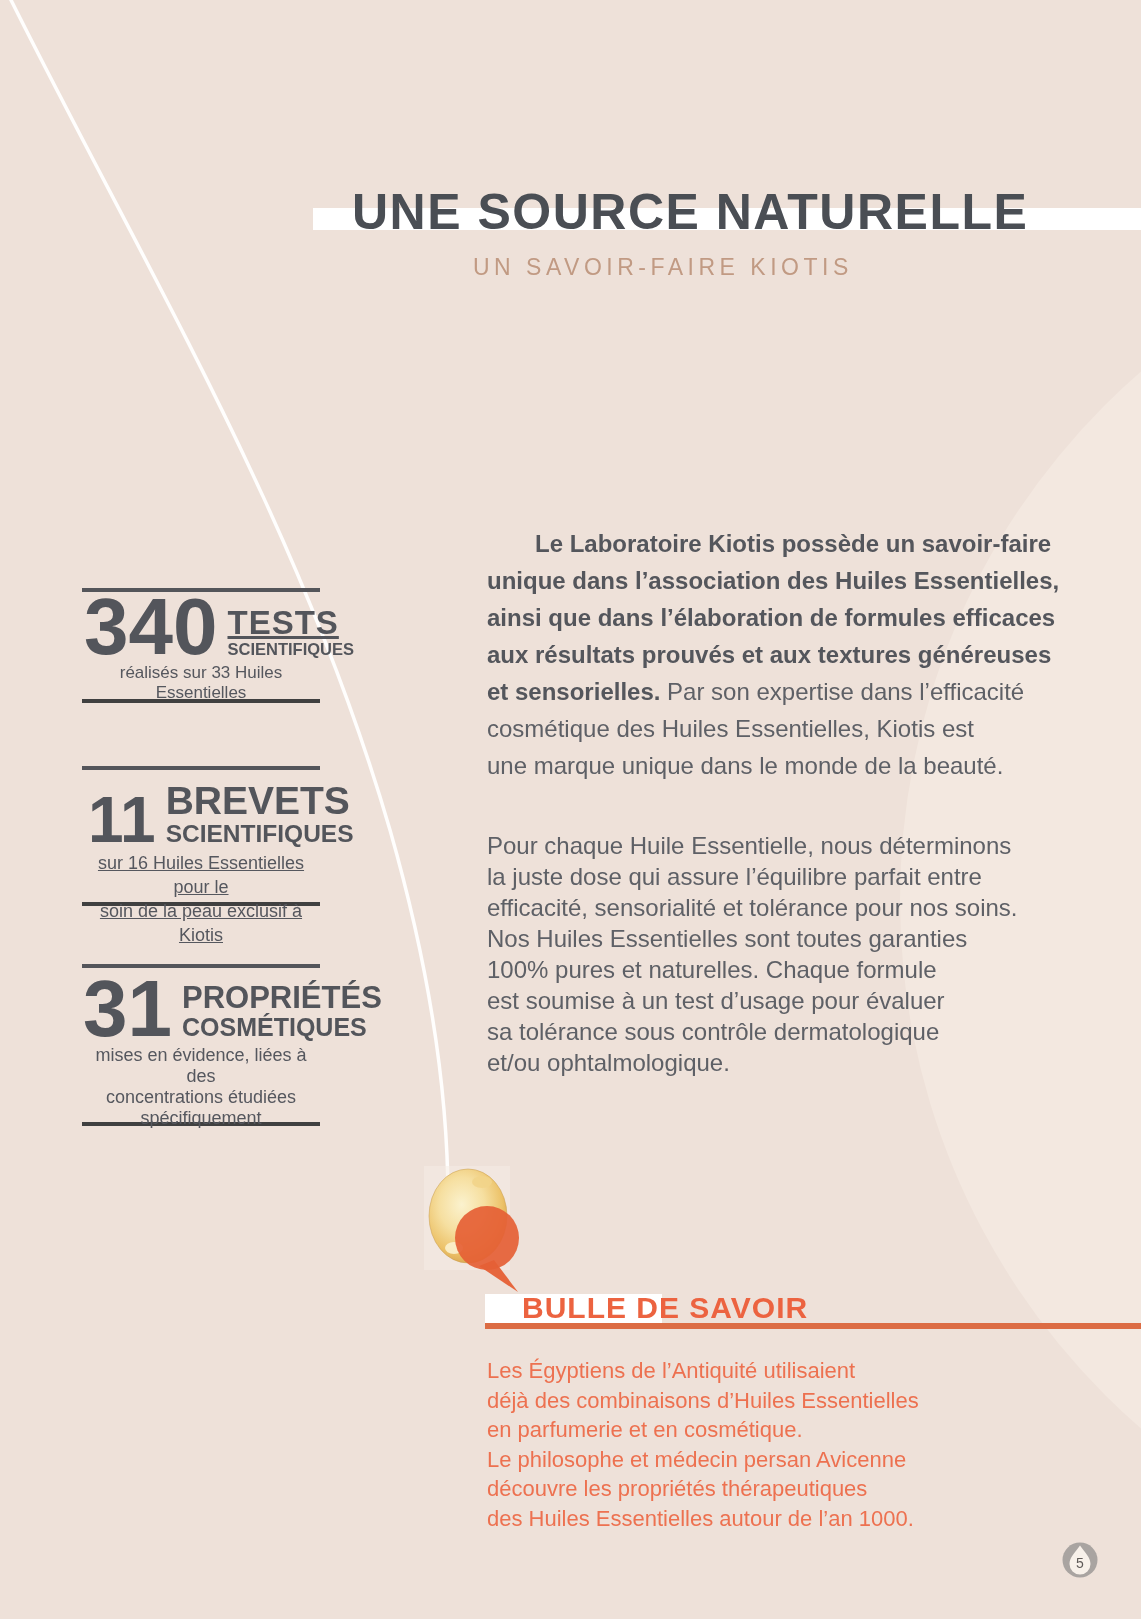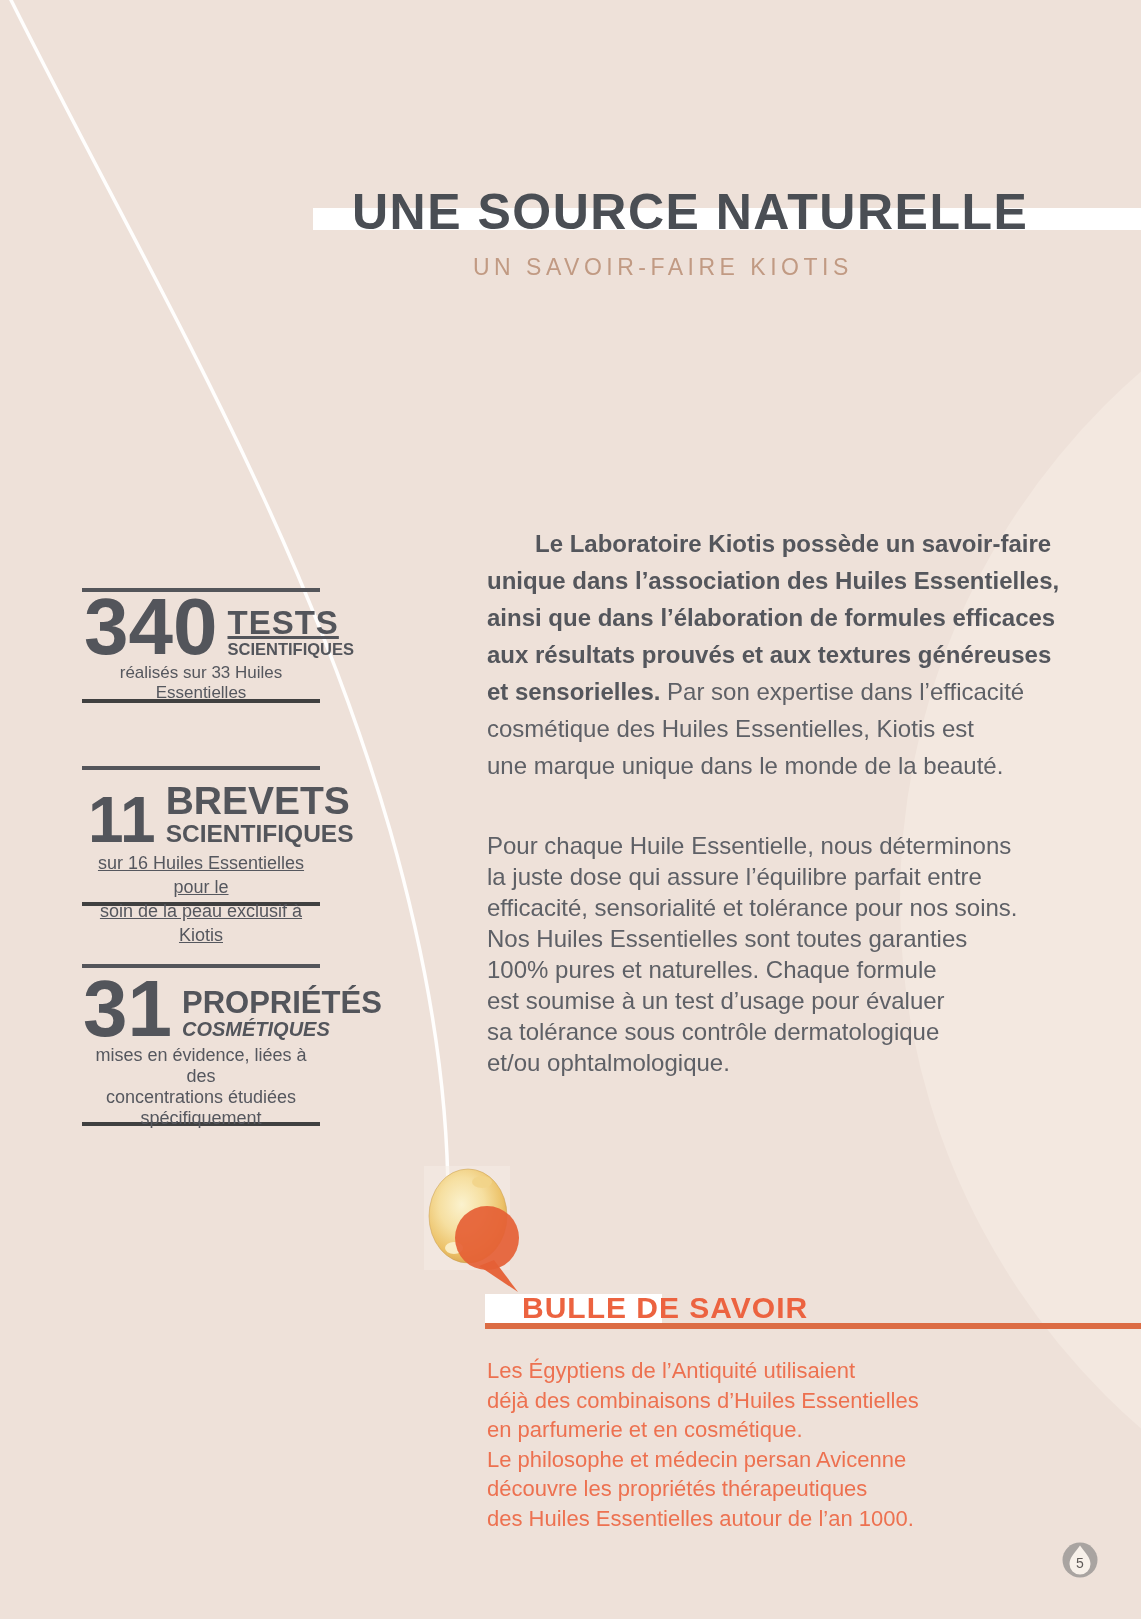--- a/index.html
+++ b/index.html
@@ -50,21 +50,21 @@
   #stat1 .stat-title1{font-size:33px;letter-spacing:1px;text-decoration:underline;}
   #stat1 .stat-title2{font-size:16.5px;margin-top:3px;}
   #stat2{top:766px;height:140px;padding-top:12px;}
   #stat2 .stat-number{font-size:64px;margin-left:6px;}
   #stat2 .stat-title1{font-size:39px;}
   #stat2 .stat-title2{font-size:24.5px;margin-top:3px;}
   #stat2 .stat-desc{font-size:18px;line-height:24px;text-decoration:underline;}
   #stat3{top:964px;height:162px;padding-top:10px;}
   #stat3 .stat-number{font-size:80px;margin-left:1px;}
   #stat3 .stat-title1{font-size:31px;}
-  #stat3 .stat-title2{font-size:20px;margin-top:3px;font-style:italic;}
+  #stat3 .stat-title2{font-size:25px;margin-top:3px;}
   #stat3 .stat-desc{font-size:18px;line-height:21px;}
   
   .intro{
     position:absolute;left:487px;top:525px;width:640px;
     font-size:24px;line-height:37px;color:#5e6066;
     white-space:pre-line;
   }
   .intro .bold{font-weight:700;color:#54565c;margin-left:48px;}
   .para2{
     position:absolute;left:487px;top:830px;width:640px;

